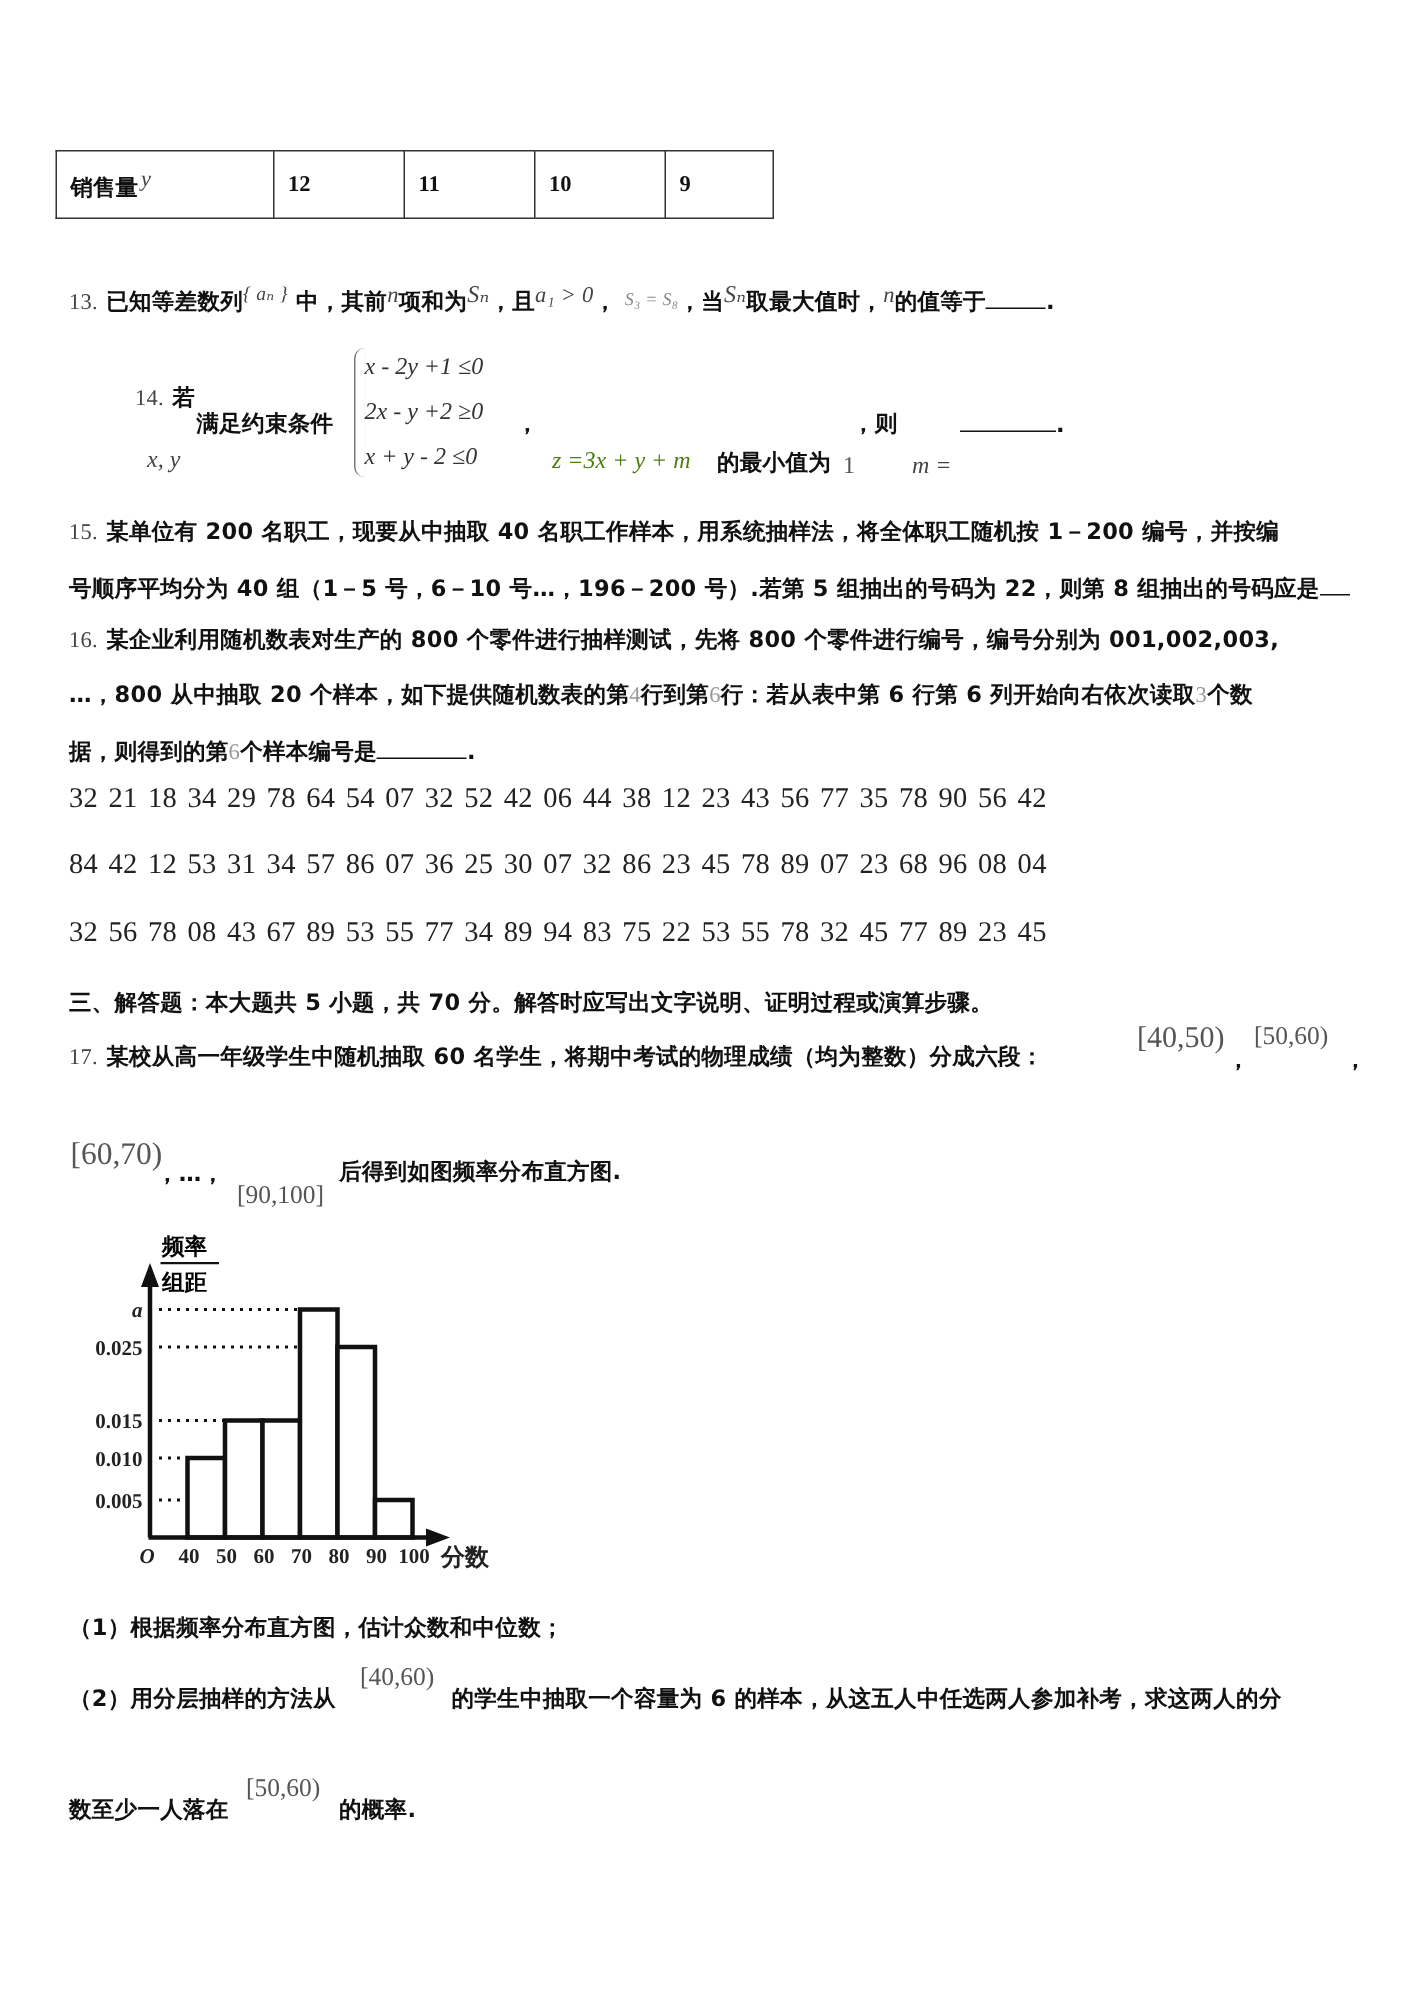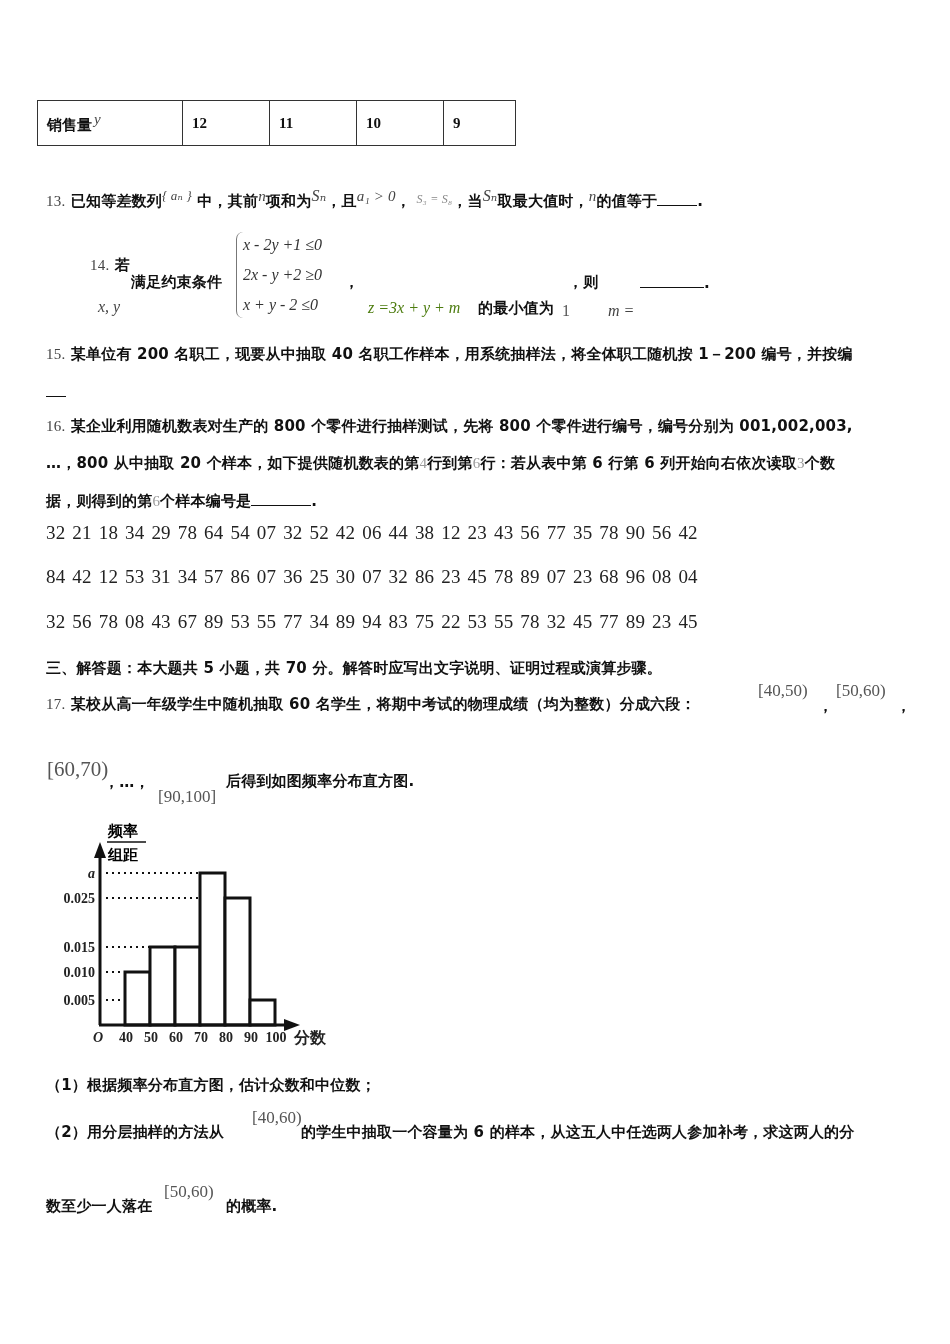--- a/index.html
+++ b/index.html
@@ -69,21 +69,21 @@
 <div class="abs math" style="left:608px; top:302px; font-size:16px;">m =</div>
 <div class="abs" style="left:640px; top:273px;">
   <span class="blank" style="width:64px;"></span><span class="txt">.</span>
 </div>
 
 <div class="abs txt" style="left:46px; top:345px;">
   <span class="num">15.</span>
   <span>某单位有 200 名职工，现要从中抽取 40 名职工作样本，用系统抽样法，将全体职工随机按 1－200 编号，并按编</span>
 </div>
 <div class="abs txt" style="left:46px; top:382px;">
-  <span class="blank" style="width:20px;"></span>
+  <span>号顺序平均分为 40 组（1－5 号，6－10 号…，196－200 号）.若第 5 组抽出的号码为 22，则第 8 组抽出的号码应是</span><span class="blank" style="width:20px;"></span>
 </div>
 
 <div class="abs txt" style="left:46px; top:417px;">
   <span class="num">16.</span>
   <span>某企业利用随机数表对生产的 800 个零件进行抽样测试，先将 800 个零件进行编号，编号分别为 001,002,003,</span>
 </div>
 <div class="abs txt" style="left:46px; top:454px;">
   <span>…，800 从中抽取 20 个样本，如下提供随机数表的第</span><span class="mathn" style="color:#999;">4</span><span>行到第</span><span class="mathn" style="color:#999;">6</span><span>行：若从表中第 6 行第 6 列开始向右依次读取</span><span class="mathn" style="color:#999;">3</span><span>个数</span>
 </div>
 <div class="abs txt" style="left:46px; top:491px;">
@@ -93,21 +93,21 @@
 <div class="abs randrow" style="left:46px; top:522px;">32 21 18 34 29 78 64 54 07 32 52 42 06 44 38 12 23 43 56 77 35 78 90 56 42</div>
 <div class="abs randrow" style="left:46px; top:566px;">84 42 12 53 31 34 57 86 07 36 25 30 07 32 86 23 45 78 89 07 23 68 96 08 04</div>
 <div class="abs randrow" style="left:46px; top:611px;">32 56 78 08 43 67 89 53 55 77 34 89 94 83 75 22 53 55 78 32 45 77 89 23 45</div>
 
 <div class="abs txt" style="left:46px; top:659px;">三、解答题：本大题共 5 小题，共 70 分。解答时应写出文字说明、证明过程或演算步骤。</div>
 
 <div class="abs txt" style="left:46px; top:695px;">
   <span class="num">17.</span>
   <span>某校从高一年级学生中随机抽取 60 名学生，将期中考试的物理成绩（均为整数）分成六段：</span>
 </div>
-<div class="abs mathn" style="left:758px; top:681px; font-size:17px;">[40,50)</div>
+<div class="abs mathn" style="left:758px; top:681px; font-size:20px;">[40,50)</div>
 <div class="abs txt" style="left:818px; top:697px;">，</div>
 <div class="abs mathn" style="left:836px; top:681px; font-size:17px;">[50,60)</div>
 <div class="abs txt" style="left:896px; top:697px;">，</div>
 
 <div class="abs mathn" style="left:47px; top:757px; font-size:21px;">[60,70)</div>
 <div class="abs txt" style="left:104px; top:773px;">，…，</div>
 <div class="abs mathn" style="left:158px; top:787px; font-size:17px;">[90,100]</div>
 <div class="abs txt" style="left:226px; top:772px;">后得到如图频率分布直方图.</div>
 
 <svg class="abs" style="left:40px; top:810px;" width="310" height="245" viewBox="40 810 310 245">
@@ -155,18 +155,18 @@
     <text x="226" y="1042">80</text>
     <text x="251" y="1042">90</text>
     <text x="276" y="1042">100</text>
   </g>
   <text x="294" y="1043" font-size="16" font-weight="bold" font-family="DejaVu Sans, sans-serif" fill="#222">分数</text>
 </svg>
 
 <div class="abs txt" style="left:46px; top:1076px;">（1）根据频率分布直方图，估计众数和中位数；</div>
 
 <div class="abs txt" style="left:46px; top:1123px;">（2）用分层抽样的方法从</div>
-<div class="abs mathn" style="left:240px; top:1108px; font-size:17px;margin-left:12px;">[40,60)</div>
+<div class="abs mathn" style="left:240px; top:1108px; font-size:17px;">[40,60)</div>
 <div class="abs txt" style="left:301px; top:1123px;">的学生中抽取一个容量为 6 的样本，从这五人中任选两人参加补考，求这两人的分</div>
 
 <div class="abs txt" style="left:46px; top:1197px;">数至少一人落在</div>
 <div class="abs mathn" style="left:164px; top:1182px; font-size:17px;">[50,60)</div>
 <div class="abs txt" style="left:226px; top:1197px;">的概率.</div>
 
 </body></html>

